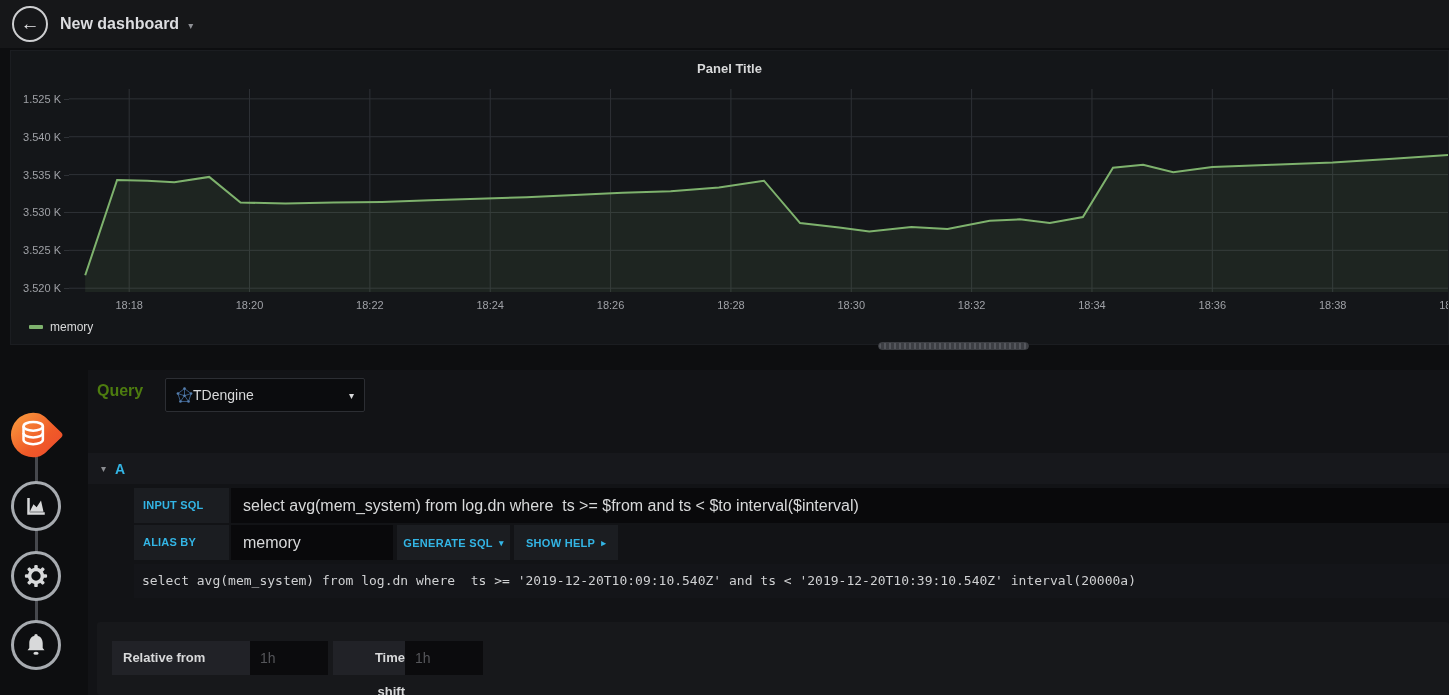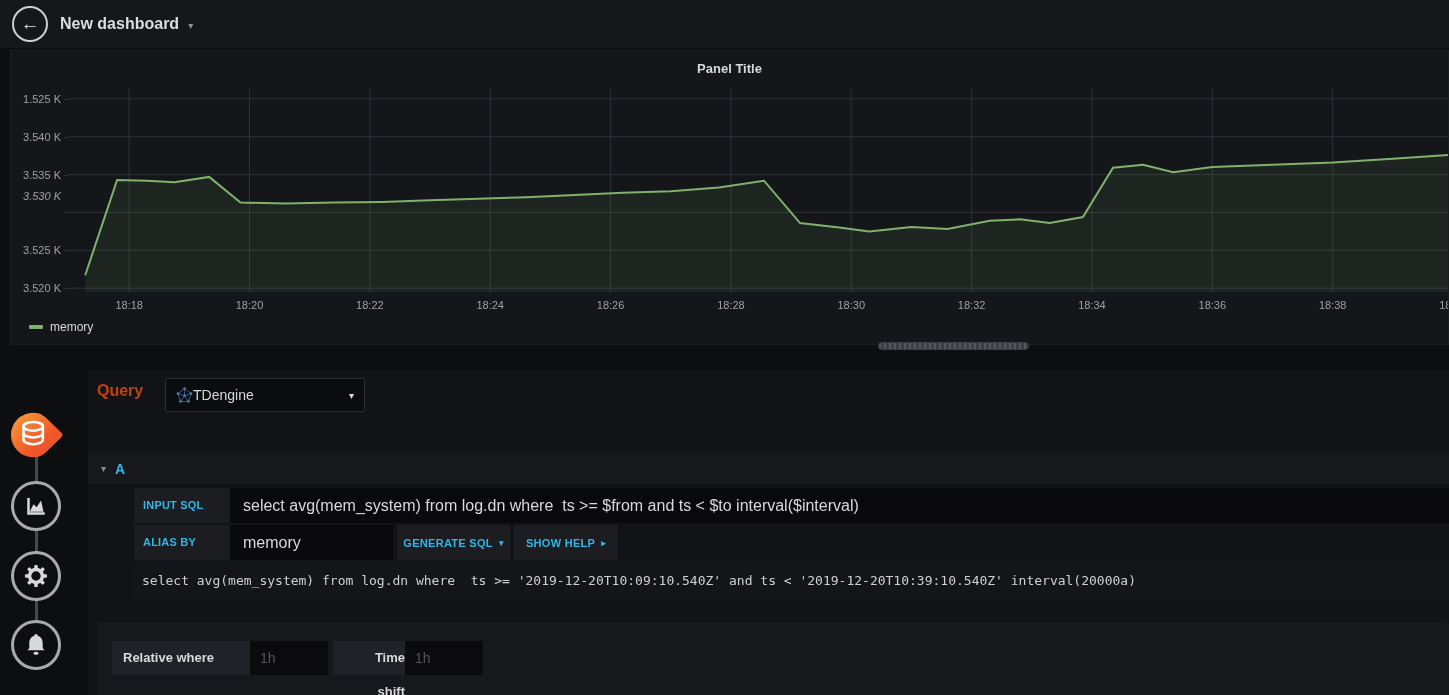--- a/index.html
+++ b/index.html
@@ -37,21 +37,21 @@
   .side-line { position:absolute; left:35px; top:437px; width:3px; height:208px; background:#46484d; }
   .tab-active { position:absolute; left:9px; top:409px; width:60px; height:54px; cursor:pointer; }
   .tab-circle { position:absolute; width:50px; height:50px; box-sizing:border-box; background:#0d0e10;
     border:3px solid #a7abb0; border-radius:50%; display:flex; align-items:center; justify-content:center; cursor:pointer; }
   #tab-visualization { left:11px; top:481px; }
   #tab-general       { left:11px; top:551px; }
   #tab-alert         { left:11px; top:620px; }
 
   
   .query-panel { position:absolute; left:88px; top:370px; width:1361px; height:325px; background:#121316; }
-  .qtitle { position:absolute; left:9px; top:12px; font-size:16px; font-weight:600; color:#c2410c; }
+  .qtitle { position:absolute; left:9px; top:12px; font-size:16px; font-weight:600; color:#4d7c0f; }
   .ds-picker { position:absolute; left:77px; top:8px; width:200px; height:34px; box-sizing:border-box;
     background:#0b0c0e; border:1px solid #2c2e33; border-radius:2px;
     display:flex; align-items:center; padding:0 10px; cursor:pointer; }
   .ds-name { font-size:14px; font-weight:500; color:#d8d9da; }
   .ds-caret { margin-left:auto; font-size:10px; color:#d8d9da; }
   .qrow-header { position:absolute; left:0; top:83px; width:100%; height:31px; background:#17181c;
     display:flex; align-items:center; gap:9px; padding-left:13px; box-sizing:border-box; cursor:pointer; }
   .collapse-caret { font-size:10px; color:#8b8d92; }
   .refid { font-size:14px; font-weight:700; color:#33b5e5; }
   .cell-label { position:absolute; left:46px; width:95px; height:35px; box-sizing:border-box; background:#1b1d21;
@@ -116,21 +116,21 @@
       <line x1="1143.3115468409585" y1="0" x2="1143.3115468409585" y2="203" stroke="#2e3136" stroke-width="1"></line>
       <line x1="1263.660130718954" y1="0" x2="1263.660130718954" y2="203" stroke="#2e3136" stroke-width="1"></line>
       <polygon points="16.2,203 16.2,186.3 48.1,90.9 78.2,91.7 105.3,93.2 140.2,87.9 171.5,113.6 216.6,114.4 264.8,113.6 312.9,112.9 361.0,111.3 409.2,109.8 457.3,108.3 505.5,106.0 553.6,103.8 601.7,102.3 649.9,98.5 695.0,91.7 731.1,134.1 770.2,138.6 800.3,142.4 842.4,137.9 878.5,140.1 920.7,131.8 950.8,130.3 980.8,134.1 1013.9,128.0 1044.0,78.8 1074.1,75.7 1104.2,83.3 1143.3,78.0 1203.5,75.7 1263.7,73.5 1323.8,69.7 1381.0,65.9 1381.0,203" fill="#7eb26d" fill-opacity="0.1"></polygon>
       <polyline points="16.2,186.3 48.1,90.9 78.2,91.7 105.3,93.2 140.2,87.9 171.5,113.6 216.6,114.4 264.8,113.6 312.9,112.9 361.0,111.3 409.2,109.8 457.3,108.3 505.5,106.0 553.6,103.8 601.7,102.3 649.9,98.5 695.0,91.7 731.1,134.1 770.2,138.6 800.3,142.4 842.4,137.9 878.5,140.1 920.7,131.8 950.8,130.3 980.8,134.1 1013.9,128.0 1044.0,78.8 1074.1,75.7 1104.2,83.3 1143.3,78.0 1203.5,75.7 1263.7,73.5 1323.8,69.7 1381.0,65.9" fill="none" stroke="#7eb26d" stroke-width="2"></polyline>
     </svg>
   <div id="y-axis">
       <div class="y-tick-label" style="top: 231.213px;">3.520 K</div>
       <div class="y-tick-mark" style="top: 237.213px;"></div>
       <div class="y-tick-label" style="top: 193.34px;">3.525 K</div>
       <div class="y-tick-mark" style="top: 199.34px;"></div>
-      <div class="y-tick-label" style="top: 139px; font-style: italic;">3.530 K</div>
+      <div class="y-tick-label" style="top: 155px;">3.530 K</div>
       <div class="y-tick-mark" style="top: 161.466px;"></div>
       <div class="y-tick-label" style="top: 117.593px;">3.535 K</div>
       <div class="y-tick-mark" style="top: 123.593px;"></div>
       <div class="y-tick-label" style="top: 79.7201px;">3.540 K</div>
       <div class="y-tick-mark" style="top: 85.7201px;"></div>
       <div class="y-tick-label" style="top: 41.847px;">1.525 K</div>
       <div class="y-tick-mark" style="top: 47.847px;"></div>
     </div>
   <div id="x-axis">
       <div class="x-tick-label" style="left: 88.1743px;">18:18</div>
@@ -242,18 +242,18 @@
     <span class="bcaret">▾</span>
   </button>
   <button class="qbtn" id="show-help-button">
     <span>SHOW HELP</span>
     <span class="bcaret">▸</span>
   </button>
 
   <div class="gen-sql">select avg(mem_system) from log.dn where  ts &gt;= '2019-12-20T10:09:10.540Z' and ts &lt; '2019-12-20T10:39:10.540Z' interval(20000a)</div>
 
   <div class="options-box">
-    <div class="opt-label" id="relative-time-label">Relative where</div>
+    <div class="opt-label" id="relative-time-label">Relative from</div>
     <input class="opt-input" id="relative-time-input" placeholder="1h" style="">
     <div class="opt-label" id="time-shift-label">Time shift</div>
     <input class="opt-input" id="time-shift-input" placeholder="1h" style="">
   </div>
 </div>
 
 </body></html>

